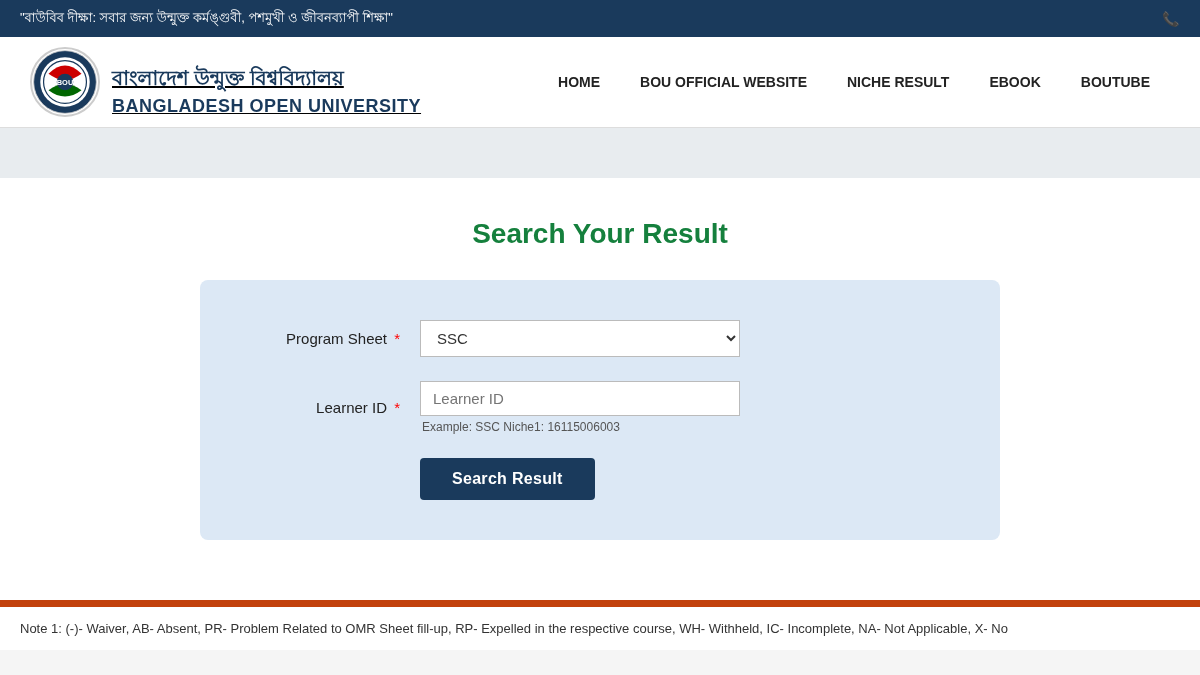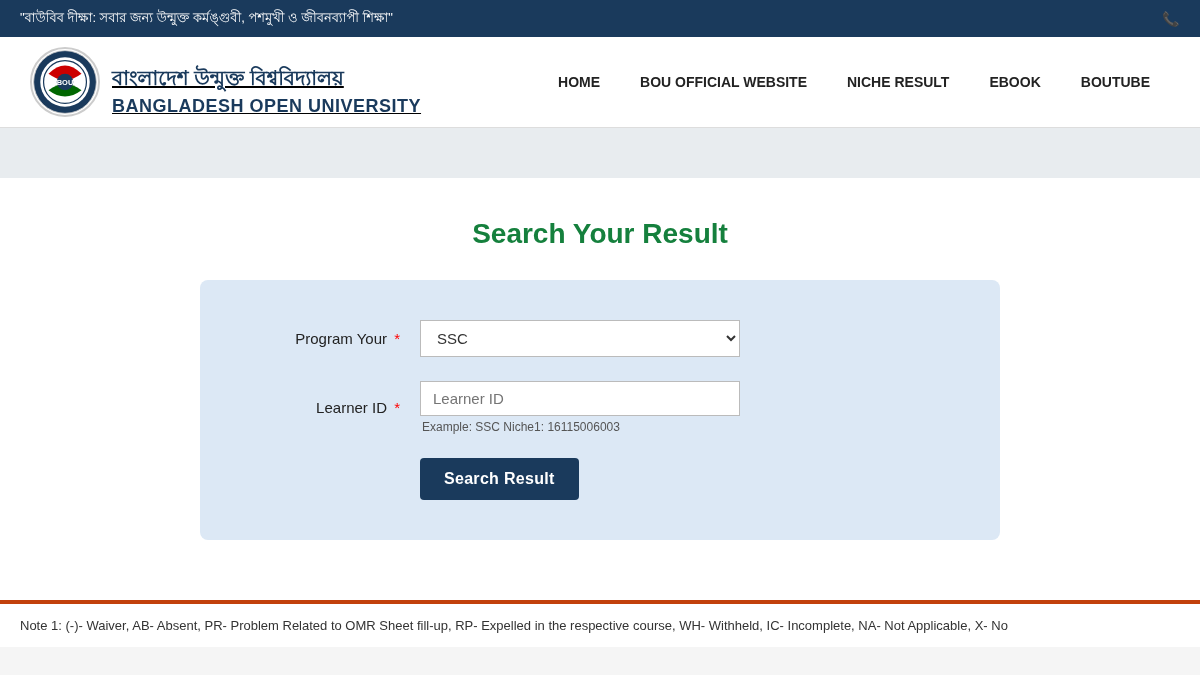--- a/index.html
+++ b/index.html
@@ -194,31 +194,31 @@
       justify-content: flex-start;
       margin-top: 10px;
       padding-left: 160px;
     }
 
     .search-button {
       background-color: #1a3a5c;
       color: #fff;
       border: none;
       border-radius: 4px;
-      padding: 12px 24px;
+      padding: 12px 32px;
       font-size: 16px;
       font-weight: bold;
       cursor: pointer;
       letter-spacing: 0.3px;
     }
 
     
     .note-bar {
       background: #fff;
-      border-top: 4px solid #c2410c;
+      border-top: 7px solid #c2410c;
       padding: 14px 20px;
       font-size: 13px;
       color: #333;
       white-space: nowrap;
       overflow: hidden;
       text-overflow: ellipsis;
     }
 
     
     .footer-area {
@@ -270,21 +270,21 @@
 
 <div class="hero-banner"></div>
 
 <div class="main-content">
   <h1 class="page-title">Search Your Result</h1>
 
   <div class="search-form-container">
 
     <div class="form-row">
       <label class="form-label">
-        <span>Program Your</span>
+        <span>Program Sheet</span>
         <span class="required-star">*</span>
       </label>
       <select class="form-control">
         <option>SSC</option>
         <option>HSC</option>
         <option>JSC</option>
         <option>BSS</option>
         <option>BBA</option>
       </select>
     </div>

